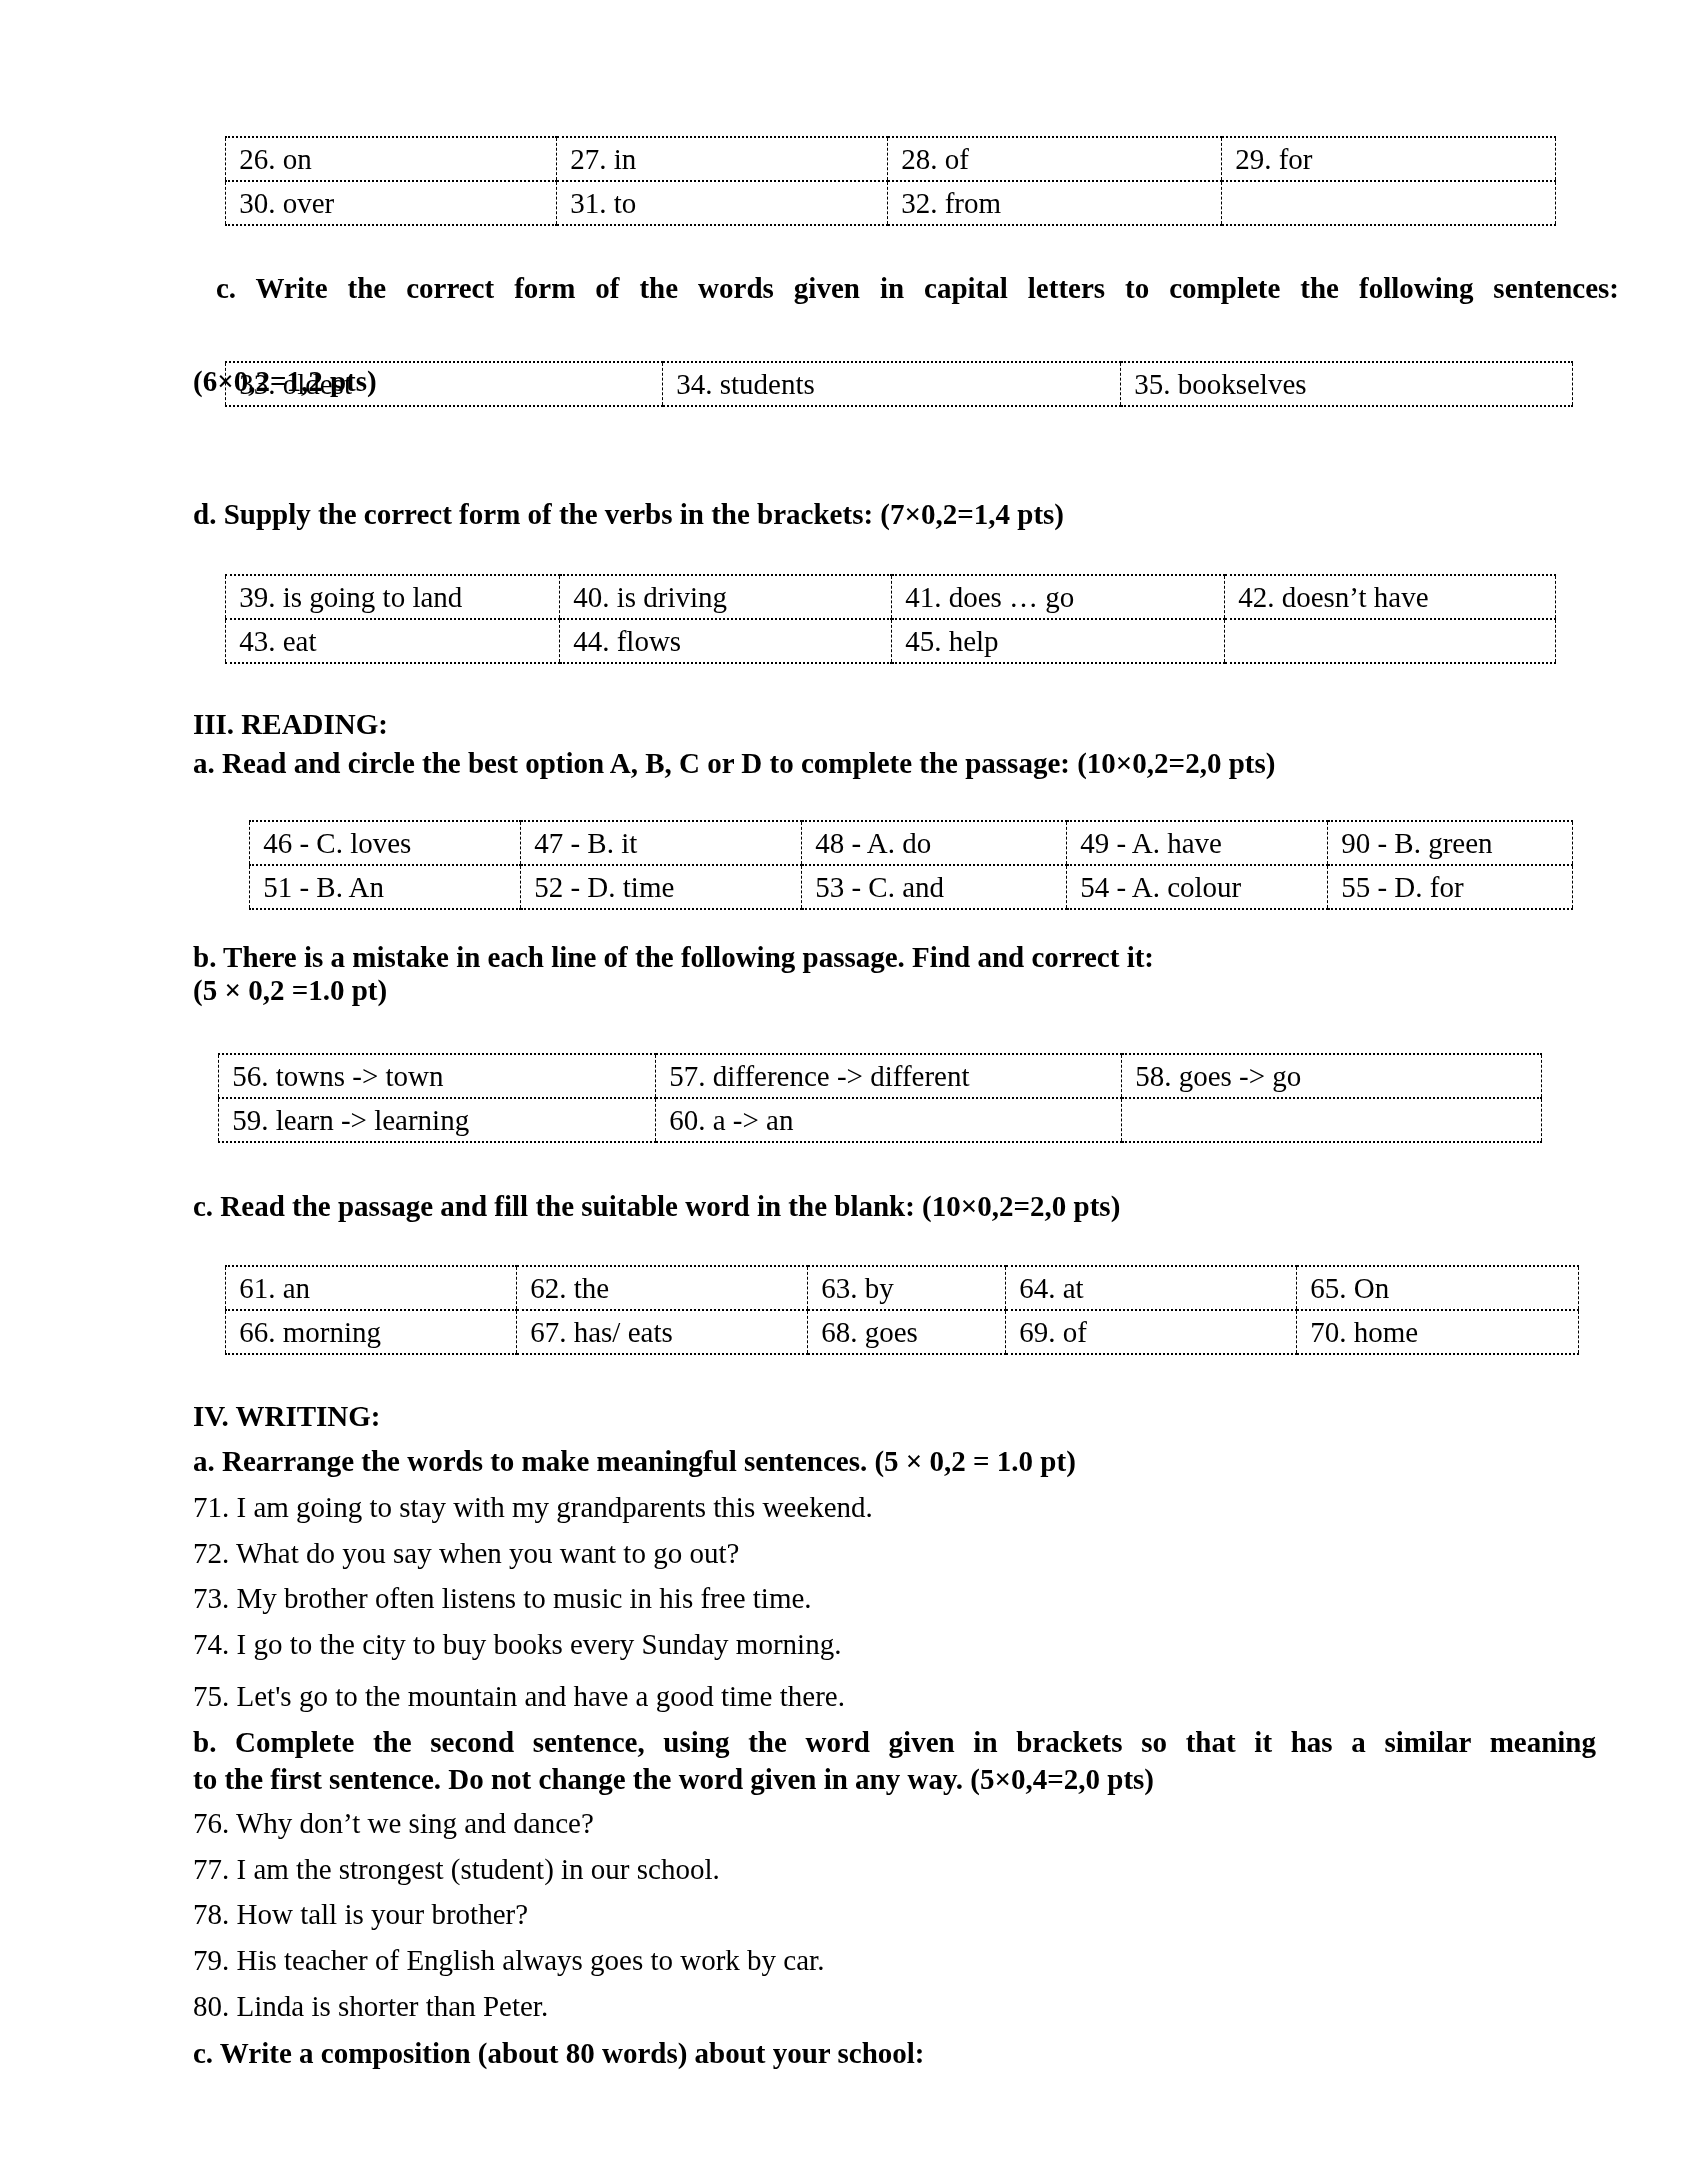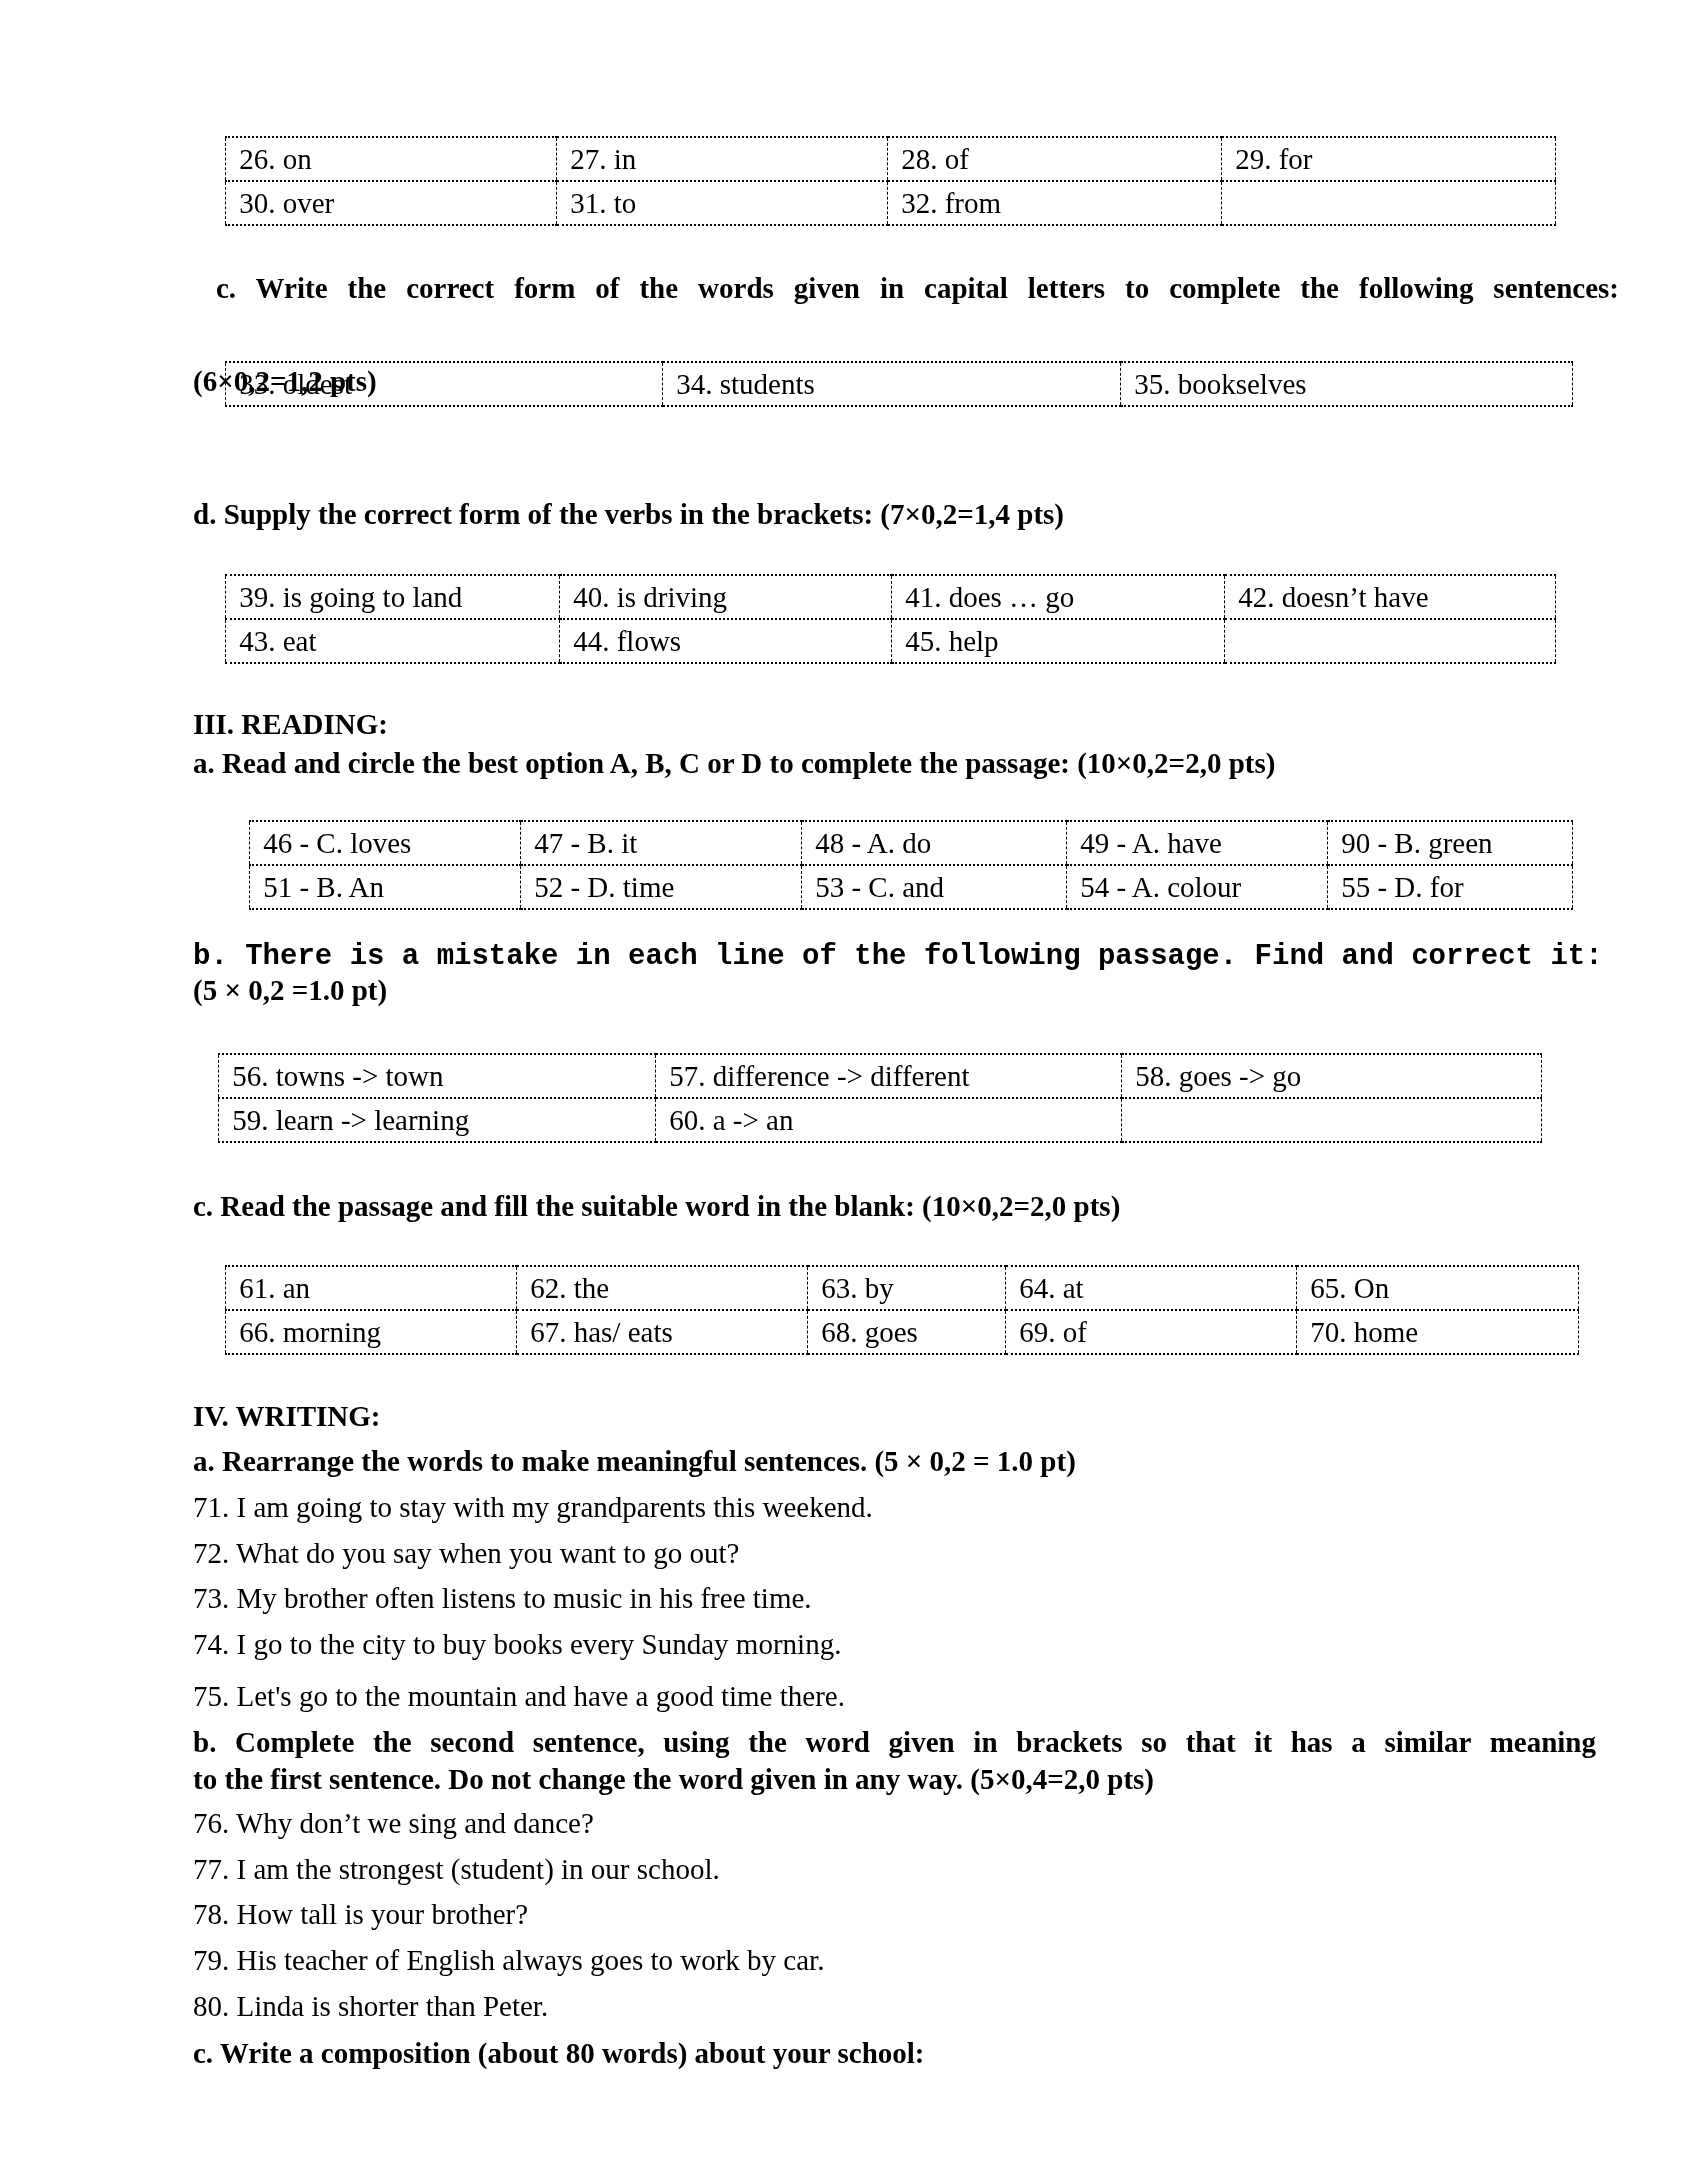--- a/index.html
+++ b/index.html
@@ -101,21 +101,21 @@
   <tr>
     <td style="height:37px">51 - B. An</td>
     <td>52 - D. time</td>
     <td>53 - C. and</td>
     <td>54 - A. colour</td>
     <td>55 - D. for</td>
   </tr>
 </tbody>
   </table>
 
-<div class="abs heading" style="left:193px; top:938px;font-family:Liberation Mono, monospace;">b. There is a mistake in each line of the following passage. Find and correct it:</div>
+<div class="abs heading" style="left:193px; top:938px;">b. There is a mistake in each line of the following passage. Find and correct it:</div>
 <div class="abs heading" style="left:193px; top:971px;">(5 × 0,2 =1.0 pt)</div>
 <table class="ans" style="left:218px; top:1053px; width:1323px;">
   <colgroup>
       <col style="width:437px">
       <col style="width:466px">
       <col style="width:420px">
     </colgroup>
   <tbody>
       <tr>
     <td>56. towns -&gt; town</td>

